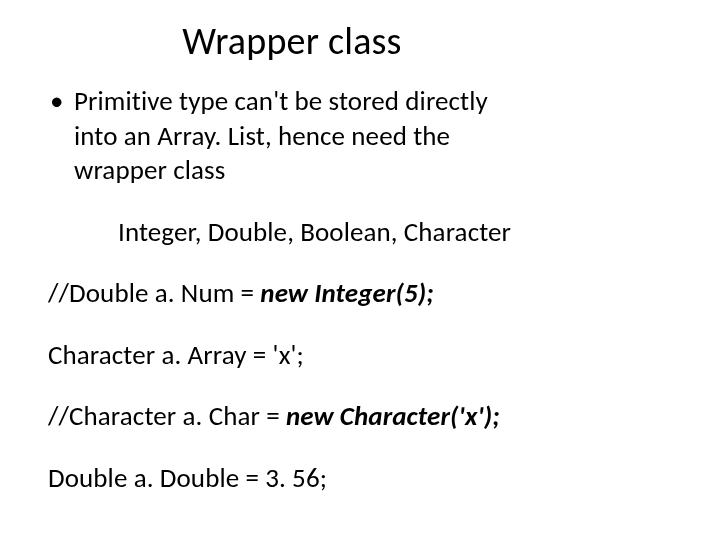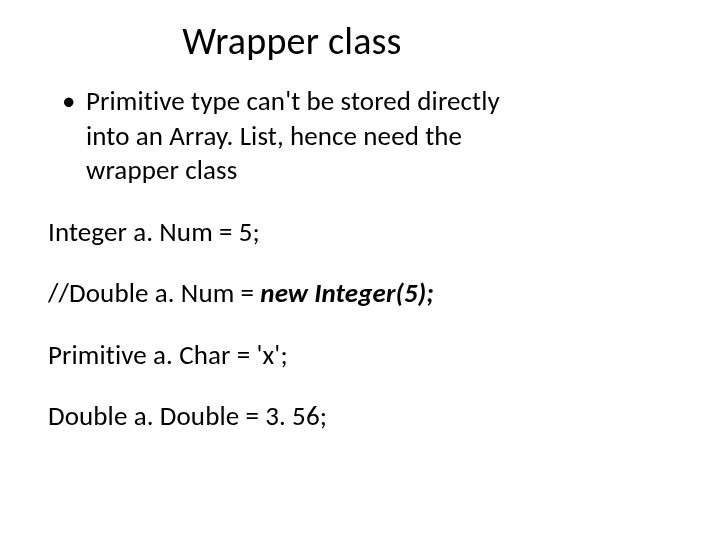--- a/index.html
+++ b/index.html
@@ -25,21 +25,21 @@
     letter-spacing: 0.2px;
   }
   .body {
     font-size: 27px;
     line-height: 1.28;
     letter-spacing: 0.1px;
   }
   .bullet {
     position: relative;
     padding-left: 26px;
-    margin: 12px;
+    margin: 0;
   }
   .bullet::before {
     content: "•";
     position: absolute;
     left: 2px;
     top: 0;
     font-size: 27px;
     line-height: 1.28;
   }
   .indent {
@@ -51,19 +51,20 @@
   b { font-weight: 700; font-style: italic; }
 </style>
 </head>
 <body>
 
 <div class="slide">
   <h1 class="title">Wrapper class</h1>
 
   <div class="body">
     <p class="bullet">Primitive type can't be stored directly into an Array. List, hence need the wrapper class</p>
-    <p class="plain">Integer a. Num = 5;</p>
+    <p class="indent">Integer, Double, Boolean, Character</p>
     <p class="plain"><span>//Double a. Num = </span><b>new Integer(5);</b></p>
-    <p class="plain">Primitive a. Char = 'x';</p>
+    <p class="plain">Character a. Array = 'x';</p>
+    <p class="plain"><span>//Character a. Char = </span><b>new Character('x');</b></p>
     <p class="plain">Double a. Double = 3. 56;</p>
 
   </div>
 </div>
 
 </body></html>

